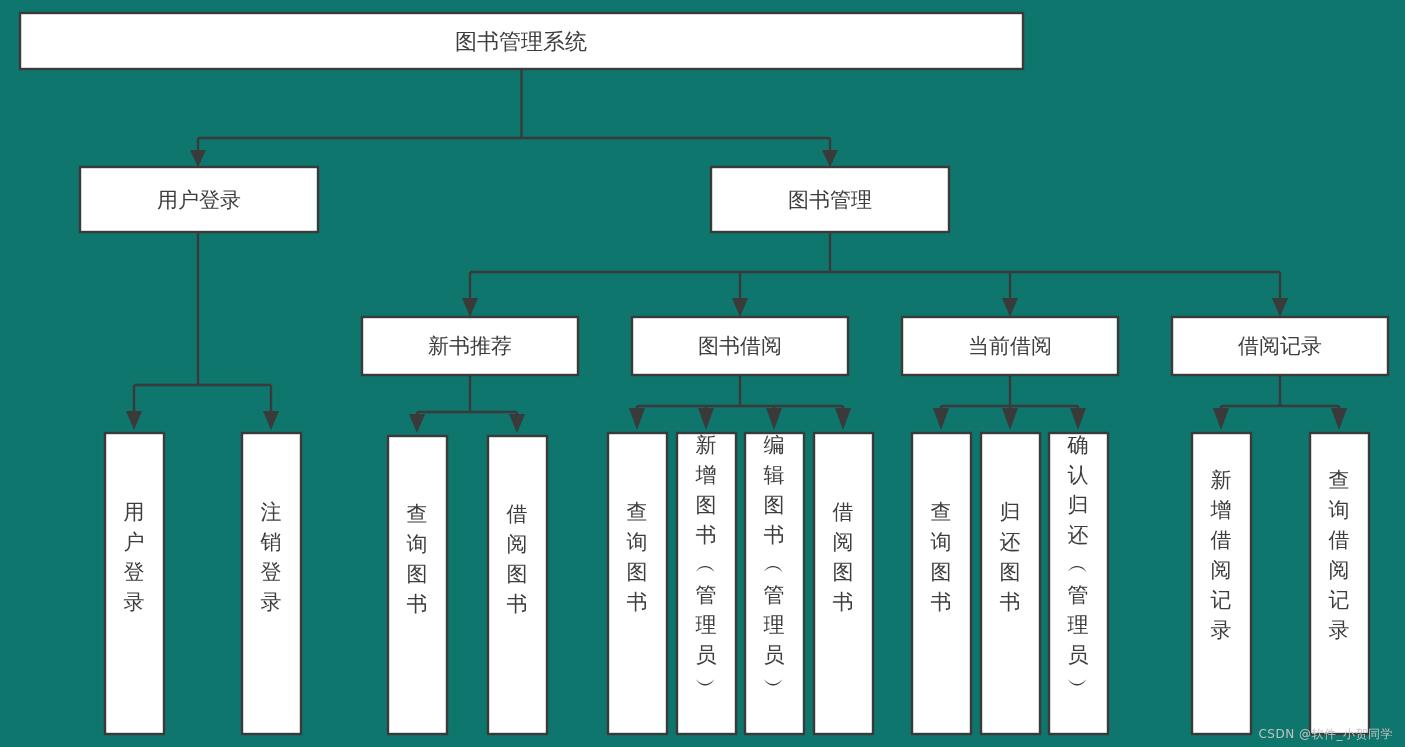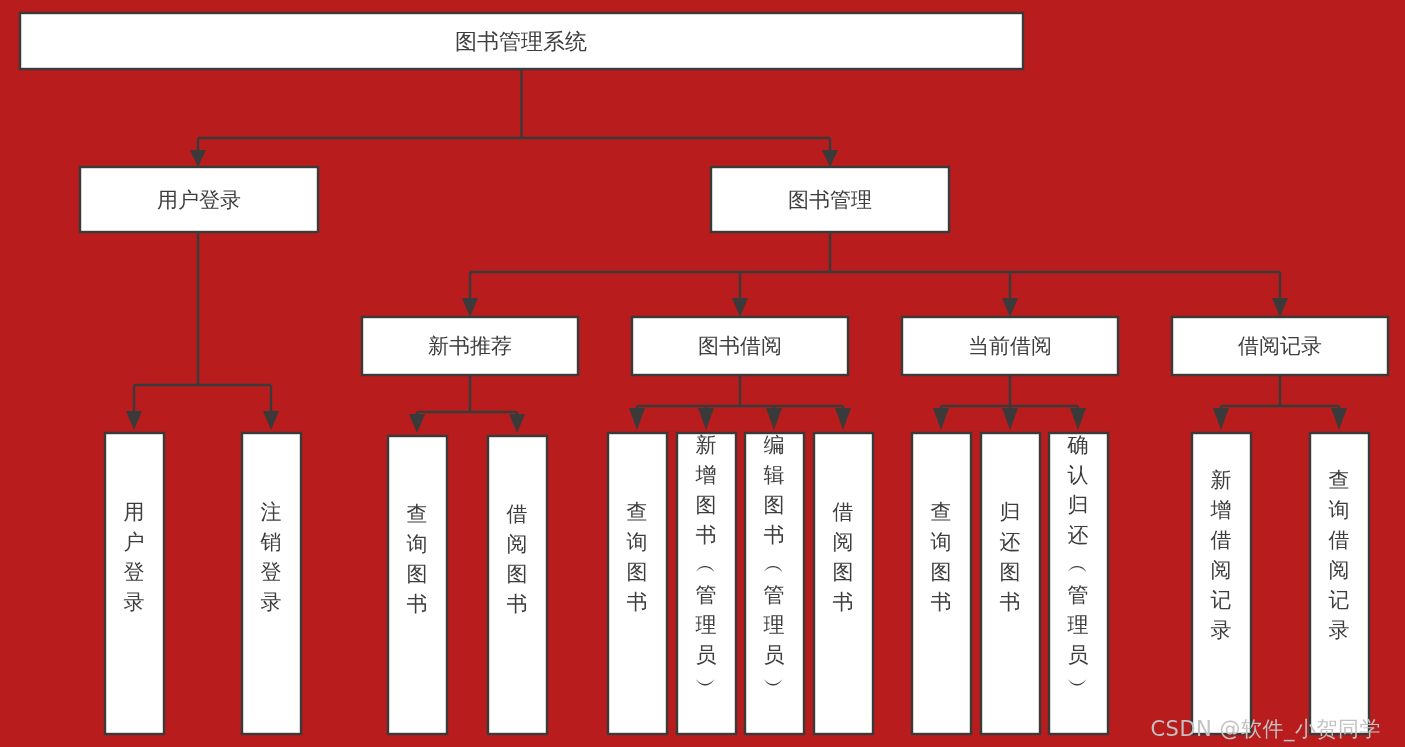--- a/index.html
+++ b/index.html
@@ -7,21 +7,21 @@
     padding: 0;
     background: #ffffff;
   }
   body {
     font-family: "DejaVu Sans", "Liberation Sans", sans-serif;
   }
   #diagram-root {
     position: relative;
     width: 1405px;
     height: 747px;
-    background: #b91c1c;
+    background: #0f766e;
     overflow: hidden;
   }
   svg.diagram-canvas {
     position: absolute;
     left: 0;
     top: 0;
     width: 1405px;
     height: 747px;
     display: block;
   }
@@ -50,24 +50,24 @@
     stroke: none;
   }
   .vert-label {
     fill: #3d3d3d;
     font-family: "DejaVu Sans", "Liberation Sans", sans-serif;
     font-size: 21px;
     text-anchor: middle;
   }
   .watermark {
     position: absolute;
-    right: 24px;
+    right: 12px;
     bottom: 4px;
     font-family: "DejaVu Sans", "Liberation Sans", sans-serif;
-    font-size: 21px;
+    font-size: 12px;
     color: #c2c2c2;
     letter-spacing: 0.5px;
     white-space: nowrap;
     pointer-events: none;
   }
 </style>
 </head>
 <body>
 
 <div id="diagram-root">

